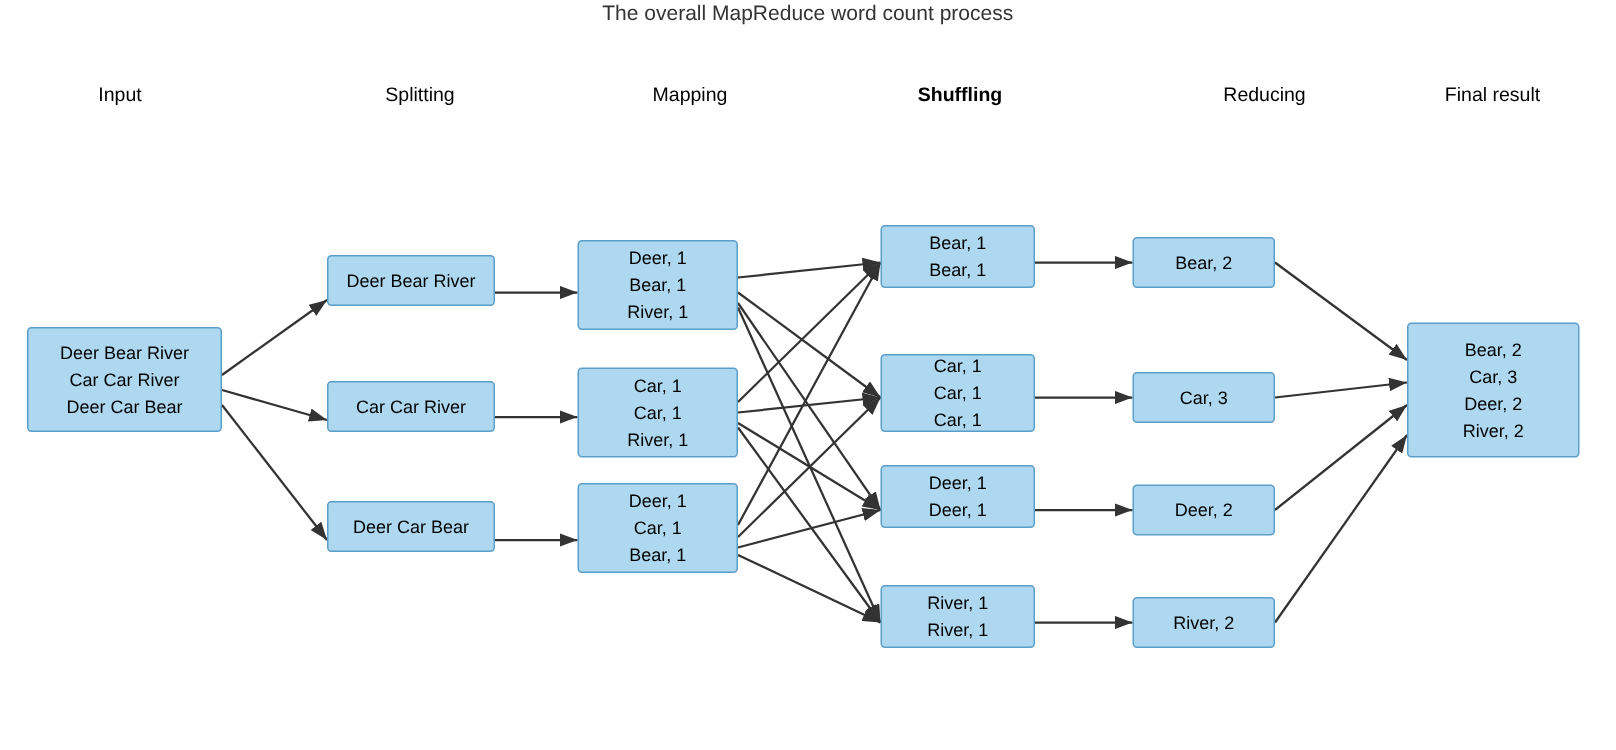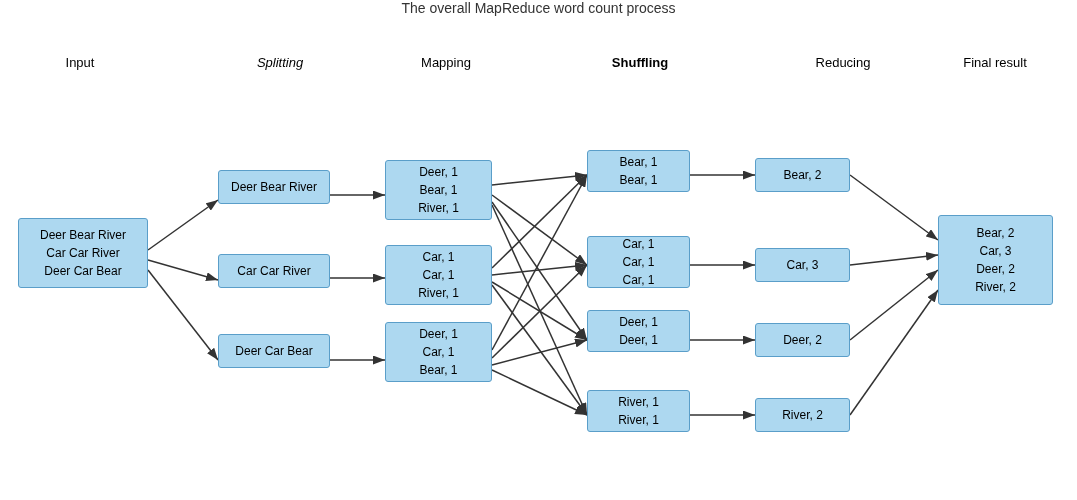--- a/index.html
+++ b/index.html
@@ -45,22 +45,22 @@
       fill: none;
       marker-end: url(#arrowhead);
     }
   </style>
 </head>
 <body>
 
 <div class="title">The overall MapReduce word count process</div>
 
 <div style="position:absolute;top:55px;left:30px;width:100px;text-align:center;">Input</div>
-<div style="position:absolute;top:55px;left:210px;width:140px;text-align:center;font-style:italic;">Splitting</div>
-<div style="position:absolute;top:55px;left:386px;width:120px;text-align:center;">Mapping</div>
+<div style="position:absolute;top:55px;left:210px;width:140px;text-align:center;">Splitting</div>
+<div style="position:absolute;top:55px;left:400px;width:120px;text-align:center;">Mapping</div>
 <div style="position:absolute;top:55px;left:580px;width:120px;text-align:center;font-weight:bold;">Shuffling</div>
 <div style="position:absolute;top:55px;left:788px;width:110px;text-align:center;">Reducing</div>
 <div style="position:absolute;top:55px;left:940px;width:110px;text-align:center;">Final result</div>
 
 <svg class="arrows">
   <defs>
     <marker id="arrowhead" markerWidth="8" markerHeight="6" refX="8" refY="3" orient="auto">
       <polygon points="0 0, 8 3, 0 6" fill="#333"></polygon>
     </marker>
   </defs>

